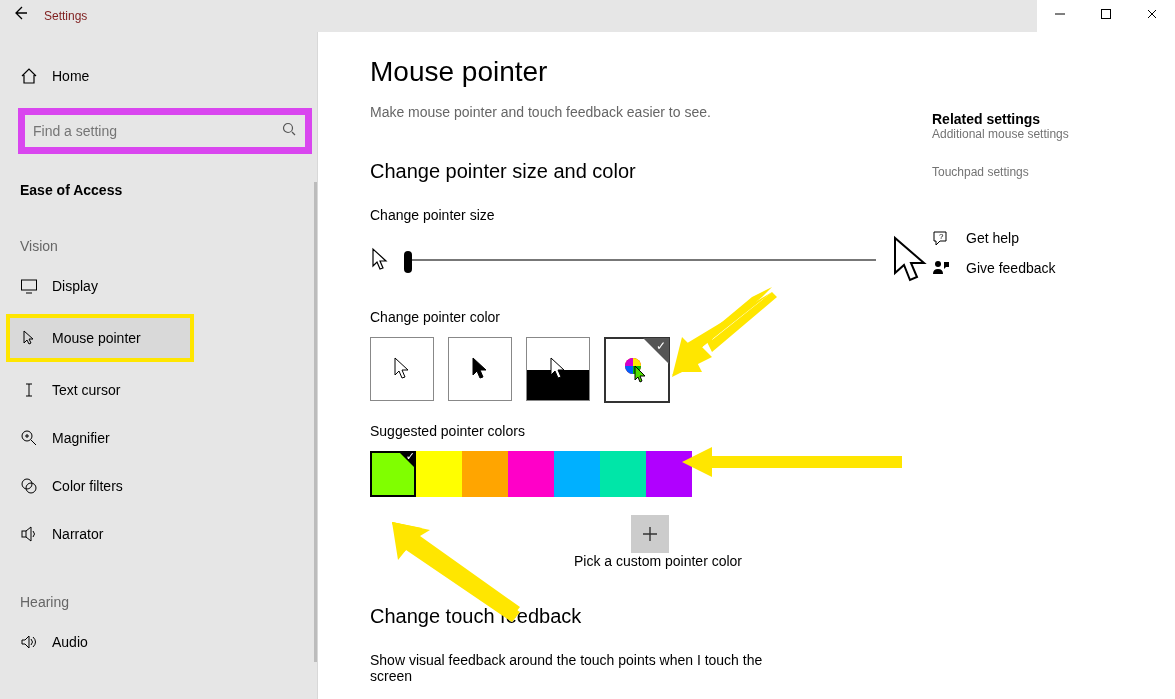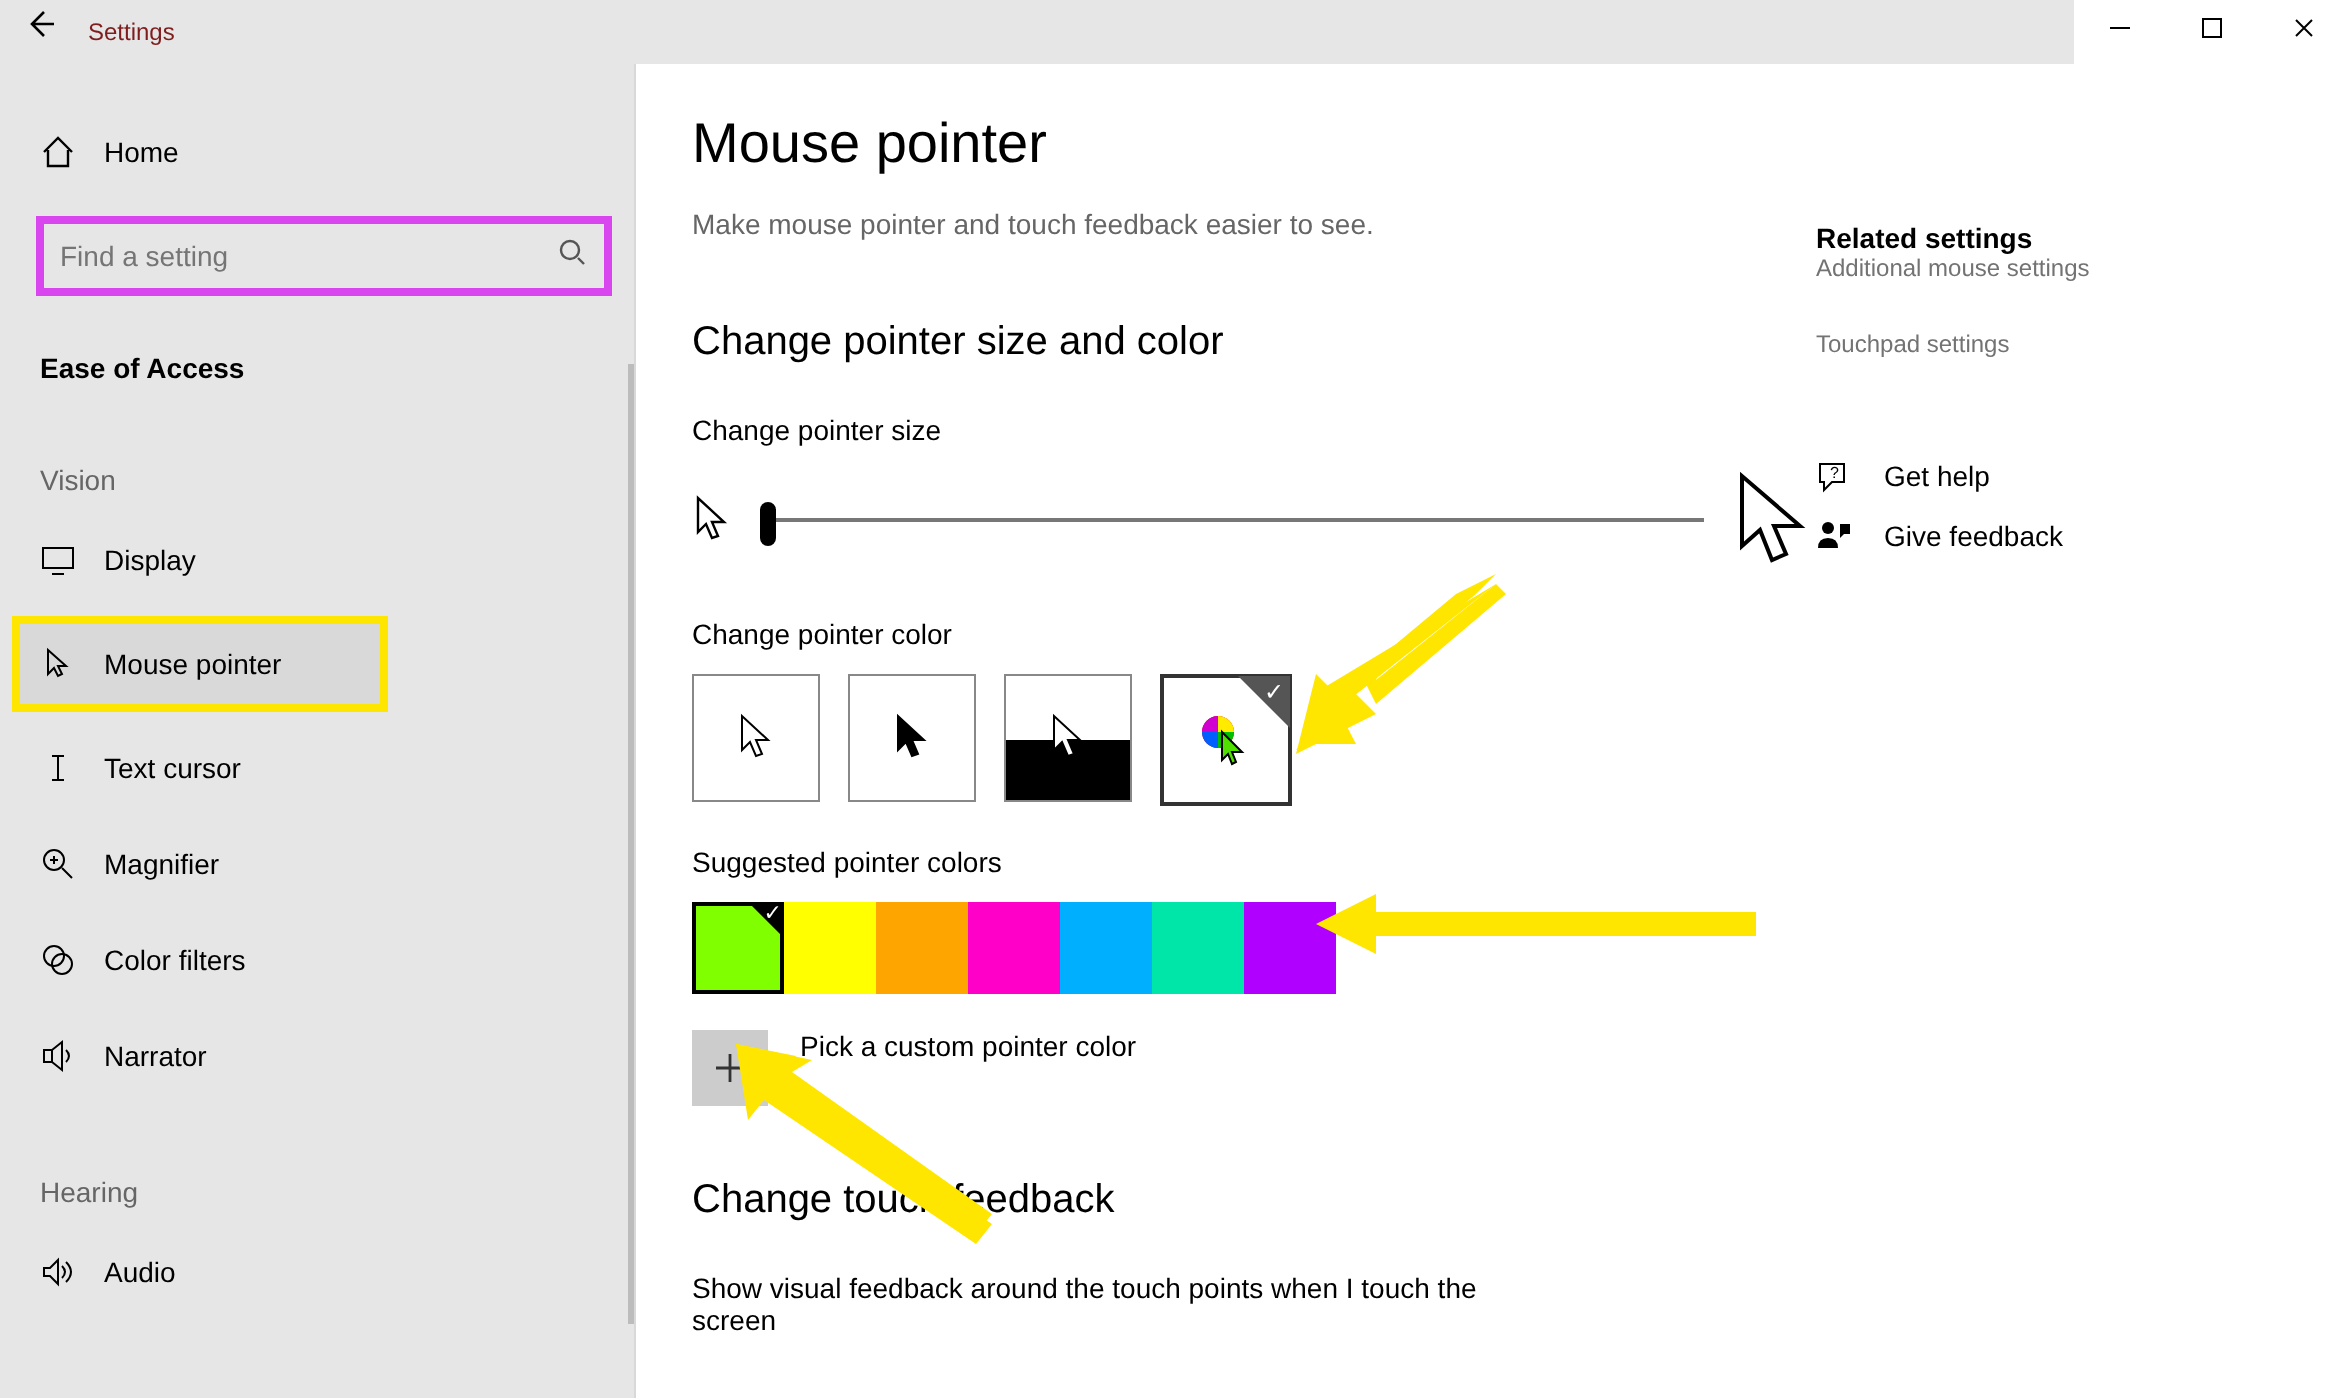--- a/index.html
+++ b/index.html
@@ -49,20 +49,21 @@
     height: 32px;
     line-height: 32px;
     text-align: center;
     font-size: 13px;
     cursor: pointer;
   }
   .layout {
     display: flex;
     width: 100%;
     height: 667px;
+    gap: 24px;
   }
 
   
   .sidebar {
     width: 318px;
     height: 100%;
     background: #e6e6e6;
     box-sizing: border-box;
     position: relative;
     border-right: 1px solid #d8d8d8;
@@ -84,21 +85,21 @@
   }
   .sb-home svg { flex: none; }
   .sb-home span, .nav-item span, .hl-item span {
     margin-left: 14px;
     font-size: 14px;
   }
   .sb-search {
     margin: 12px 0 0 18px;
     width: 280px;
     height: 32px;
-    border: 4px solid #d946ef;
+    border: 7px solid #d946ef;
     display: flex;
     align-items: center;
     background: #e6e6e6;
   }
   .sb-search input {
     flex: 1;
     border: none;
     background: transparent;
     padding: 0 8px;
     font-size: 14px;
@@ -253,22 +254,23 @@
     width:0;height:0;
     border-top: 18px solid #000;
     border-left: 18px solid transparent;
   }
   .swatch .scheck {
     position:absolute; right:1px; top:-1px;
     color:#fff; font-size:11px;
   }
   .custom-row {
     display: flex;
-    align-items: flex-start;
+    align-items: center;
     margin-bottom: 36px;
+    flex-direction: column;
   }
   .plus-btn {
     width: 38px;
     height: 38px;
     background: #ccc;
     display: flex;
     align-items: center;
     justify-content: center;
     font-size: 22px;
     color: #333;

